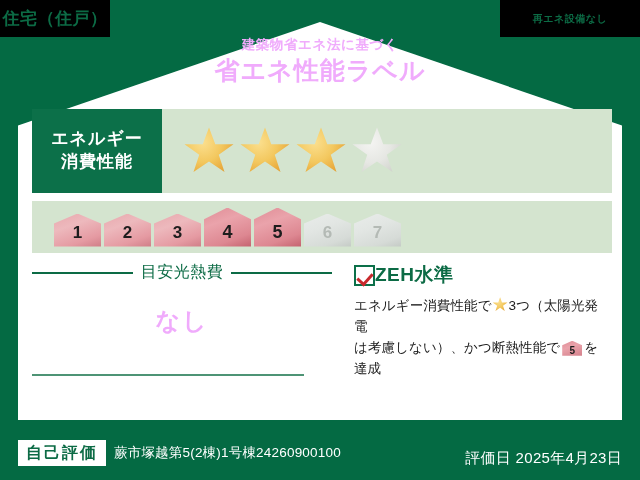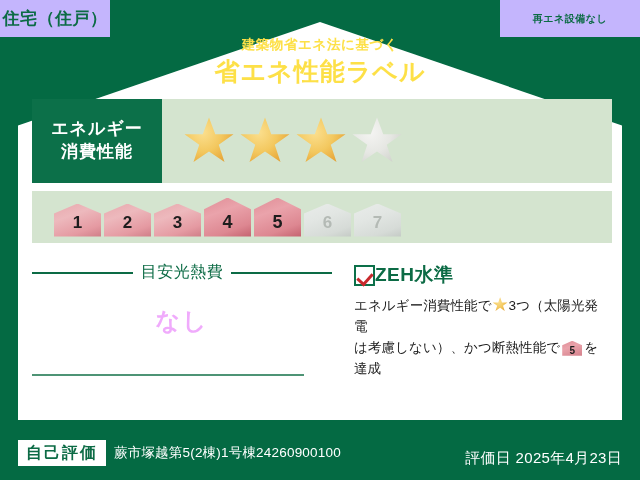--- a/index.html
+++ b/index.html
@@ -12,21 +12,21 @@
     background: #046a43;
     font-family: "Liberation Sans", "DejaVu Sans", sans-serif;
     overflow: hidden;
     position: relative;
   }
 
   
   .corner-tag {
     position: absolute;
     top: 0;
-    background: #c4b5fd;
+    background: #000000;
     color: #0c6b45;
     font-weight: bold;
     font-size: 17px;
     line-height: 1;
     display: flex;
     align-items: center;
     justify-content: center;
     letter-spacing: 0.5px;
   }
   #tag-left {
@@ -53,42 +53,43 @@
     clip-path: polygon(0% 26.0%, 50% 0%, 100% 26.0%, 100% 100%, 0% 100%);
   }
 
   
   .title-wrap {
     position: absolute;
     left: 0;
     right: 0;
     top: 38px;
     text-align: center;
-    color: #fde047;
+    color: #f0abfc;
     pointer-events: none;
+    font-family: Liberation Serif, serif;
   }
   .title-sub {
     font-size: 13.5px;
     font-weight: bold;
     letter-spacing: 0.6px;
     line-height: 1.1;
   }
   .title-main {
     font-size: 25px;
     font-weight: bold;
     letter-spacing: 1px;
     line-height: 1.15;
     margin-top: 4px;
   }
 
   
   .rows {
     position: absolute;
     left: 32px;
-    top: 99px;
+    top: 109px;
     width: 580px;
   }
   .rating-row {
     display: flex;
     align-items: stretch;
     background: #d4e4cf;
     margin-bottom: 8px;
   }
   .row-label {
     width: 130px;

